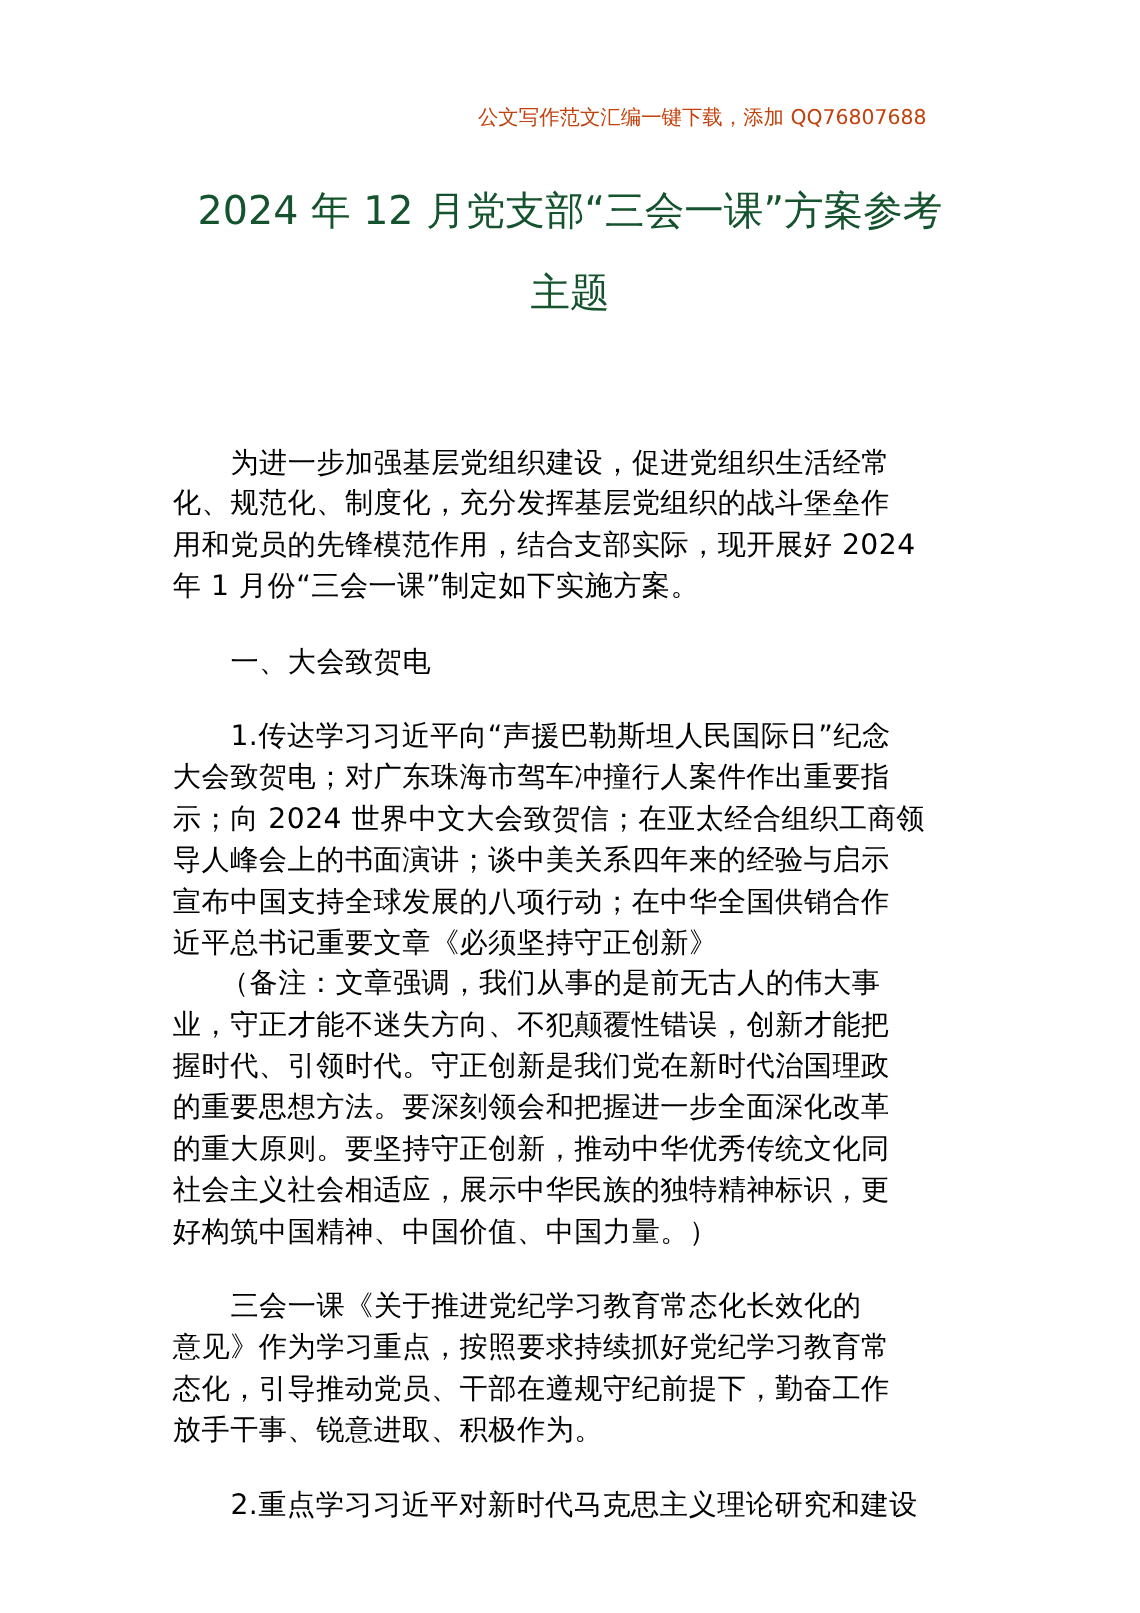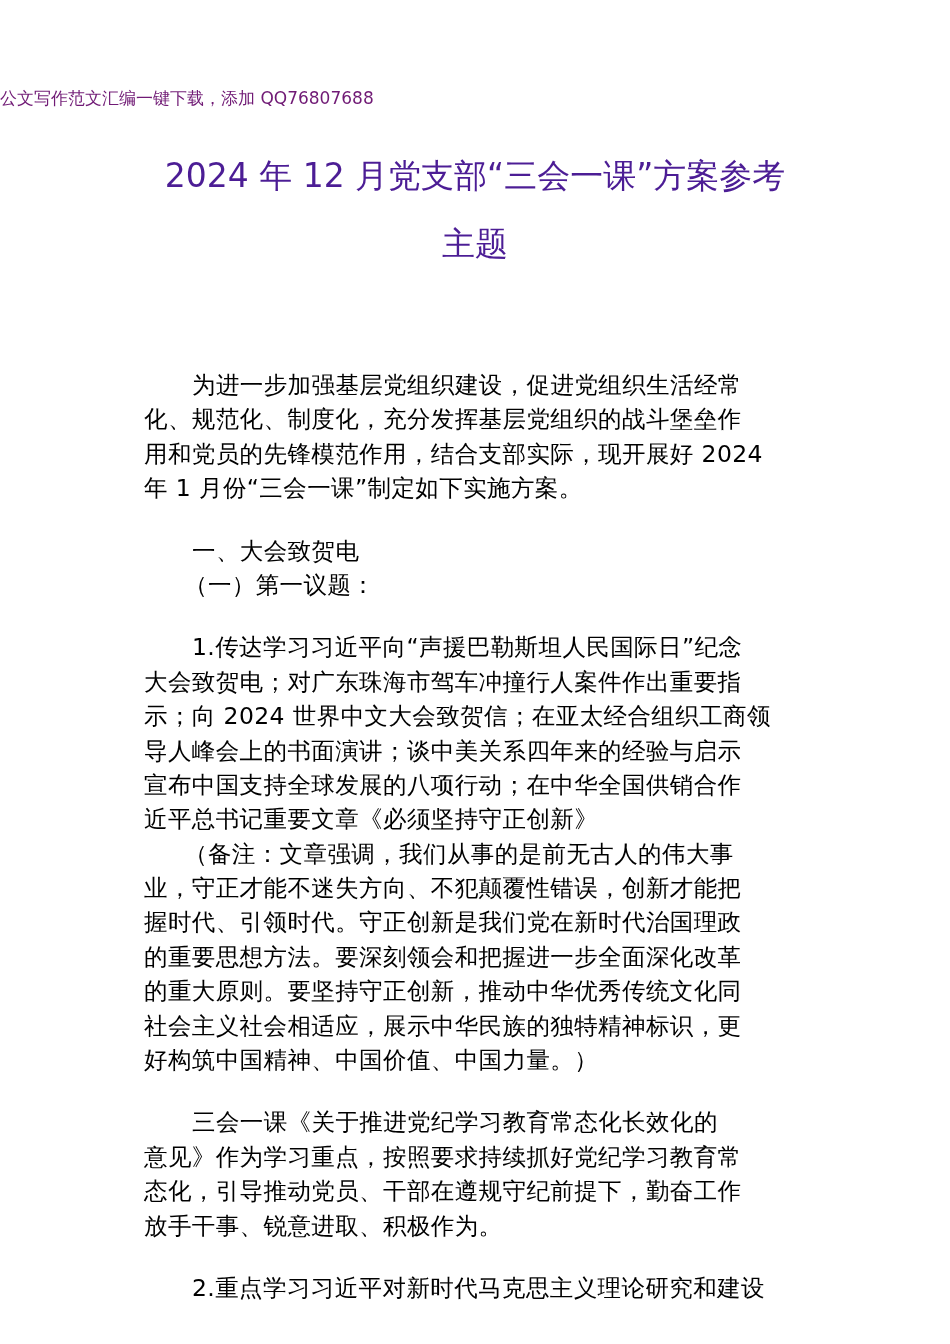--- a/index.html
+++ b/index.html
@@ -1,22 +1,22 @@
 <!DOCTYPE html>
 <html><head>
 <meta charset="utf-8">
 <style>
   html, body { margin: 0; padding: 0; background: #ffffff; }
   body { width: 950px; height: 1344px; position: relative; overflow: hidden;
          font-family: "DejaVu Sans", "Liberation Sans", sans-serif; color: #000; }
   .page { position: absolute; left: 0; top: 0; width: 950px; height: 1344px; background: #fff; }
-  .header-note { position: absolute; top: 86px; left: 0; width: 772px; text-align: left;
-                 color: #701a75; font-size: 17px; line-height: 24px; letter-spacing: 0px; }
+  .header-note { position: absolute; top: 86px; left: 0; width: 772px; text-align: right;
+                 color: #c2410c; font-size: 17px; line-height: 24px; letter-spacing: 0px; }
   .title { position: absolute; left: 0; width: 950px; text-align: center;
-           font-size: 33px; line-height: 44px; font-family: "DejaVu Sans", sans-serif; color: #4c1d95; }
+           font-size: 33px; line-height: 44px; font-family: "DejaVu Sans", sans-serif; color: #14532d; }
   .title.l1 { top: 154px; }
   .title.l2 { top: 222px; }
   .body { position: absolute; left: 144px; top: 340px; width: 666px; }
   .line { font-size: 23.5px; line-height: 34.4px; height: 34.4px; white-space: nowrap;
           letter-spacing: 0.4px; overflow: visible; }
   .indent { padding-left: 48px; margin-top: 28px; }
   .indent-sm { padding-left: 40px; }
 </style>
 </head>
 <body>
@@ -26,21 +26,20 @@
 
   <div class="title l1">2024 年 12 月党支部“三会一课”方案参考</div>
   <div class="title l2">主题</div>
 
   <div class="body">
     <div class="line indent">为进一步加强基层党组织建设，促进党组织生活经常</div>
     <div class="line">化、规范化、制度化，充分发挥基层党组织的战斗堡垒作</div>
     <div class="line">用和党员的先锋模范作用，结合支部实际，现开展好 2024</div>
     <div class="line">年 1 月份“三会一课”制定如下实施方案。</div>
     <div class="line indent">一、大会致贺电</div>
-    <div class="line indent-sm">（一）第一议题：</div>
     <div class="line indent">1.传达学习习近平向“声援巴勒斯坦人民国际日”纪念</div>
     <div class="line">大会致贺电；对广东珠海市驾车冲撞行人案件作出重要指</div>
     <div class="line">示；向 2024 世界中文大会致贺信；在亚太经合组织工商领</div>
     <div class="line">导人峰会上的书面演讲；谈中美关系四年来的经验与启示</div>
     <div class="line">宣布中国支持全球发展的八项行动；在中华全国供销合作</div>
     <div class="line">近平总书记重要文章《必须坚持守正创新》</div>
     <div class="line indent-sm">（备注：文章强调，我们从事的是前无古人的伟大事</div>
     <div class="line">业，守正才能不迷失方向、不犯颠覆性错误，创新才能把</div>
     <div class="line">握时代、引领时代。守正创新是我们党在新时代治国理政</div>
     <div class="line">的重要思想方法。要深刻领会和把握进一步全面深化改革</div>

